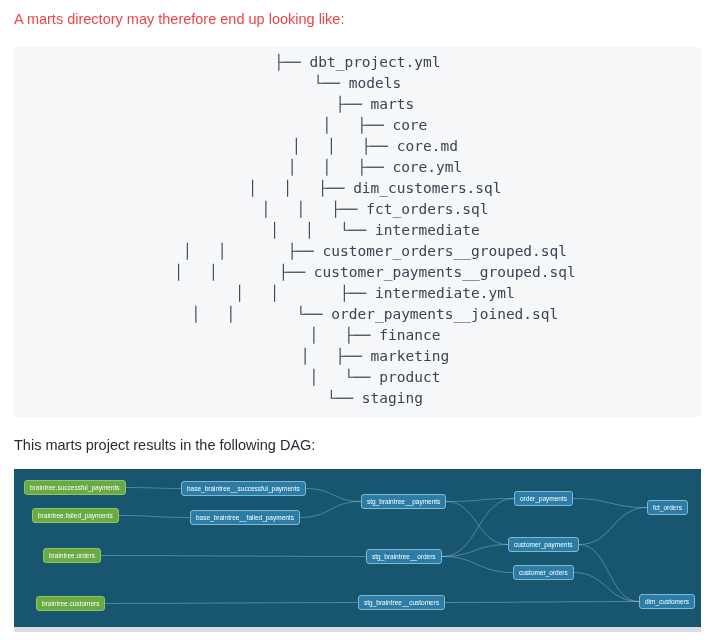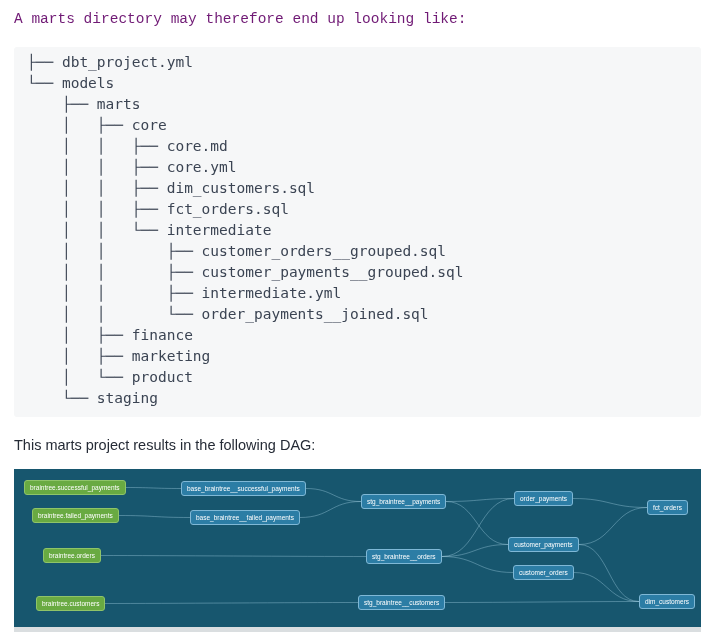--- a/index.html
+++ b/index.html
@@ -8,34 +8,34 @@
     font-family:"Liberation Sans",sans-serif;
     color:#252b36;
     box-sizing:border-box;
     padding:8px 14px 0 14px;
     overflow:hidden;
   }
   .intro-text{
     margin:2px 0 18px 0;
     font-size:14.5px;
     line-height:19px;
-    color:#701a75;
-    font-family:Liberation Mono, monospace;
+    color:#ef4444;
   }
   .code-block{
     background:#f6f7f8;
     border-radius:3px;
     padding:5px 13px 8px 13px;
     margin:0 0 0 0;
     font-family:"DejaVu Sans Mono",monospace;
     font-size:14.5px;
     line-height:21px;
     color:#3b4453;
     white-space:pre;
     overflow:hidden;
+    text-align:center;
   }
   .dag-caption{
     margin:19px 0 14px 0;
     font-size:14.5px;
     line-height:19px;
     color:#252b36;
   }
   .dag-wrap{width:687px;}
   .dag{
     position:relative;

